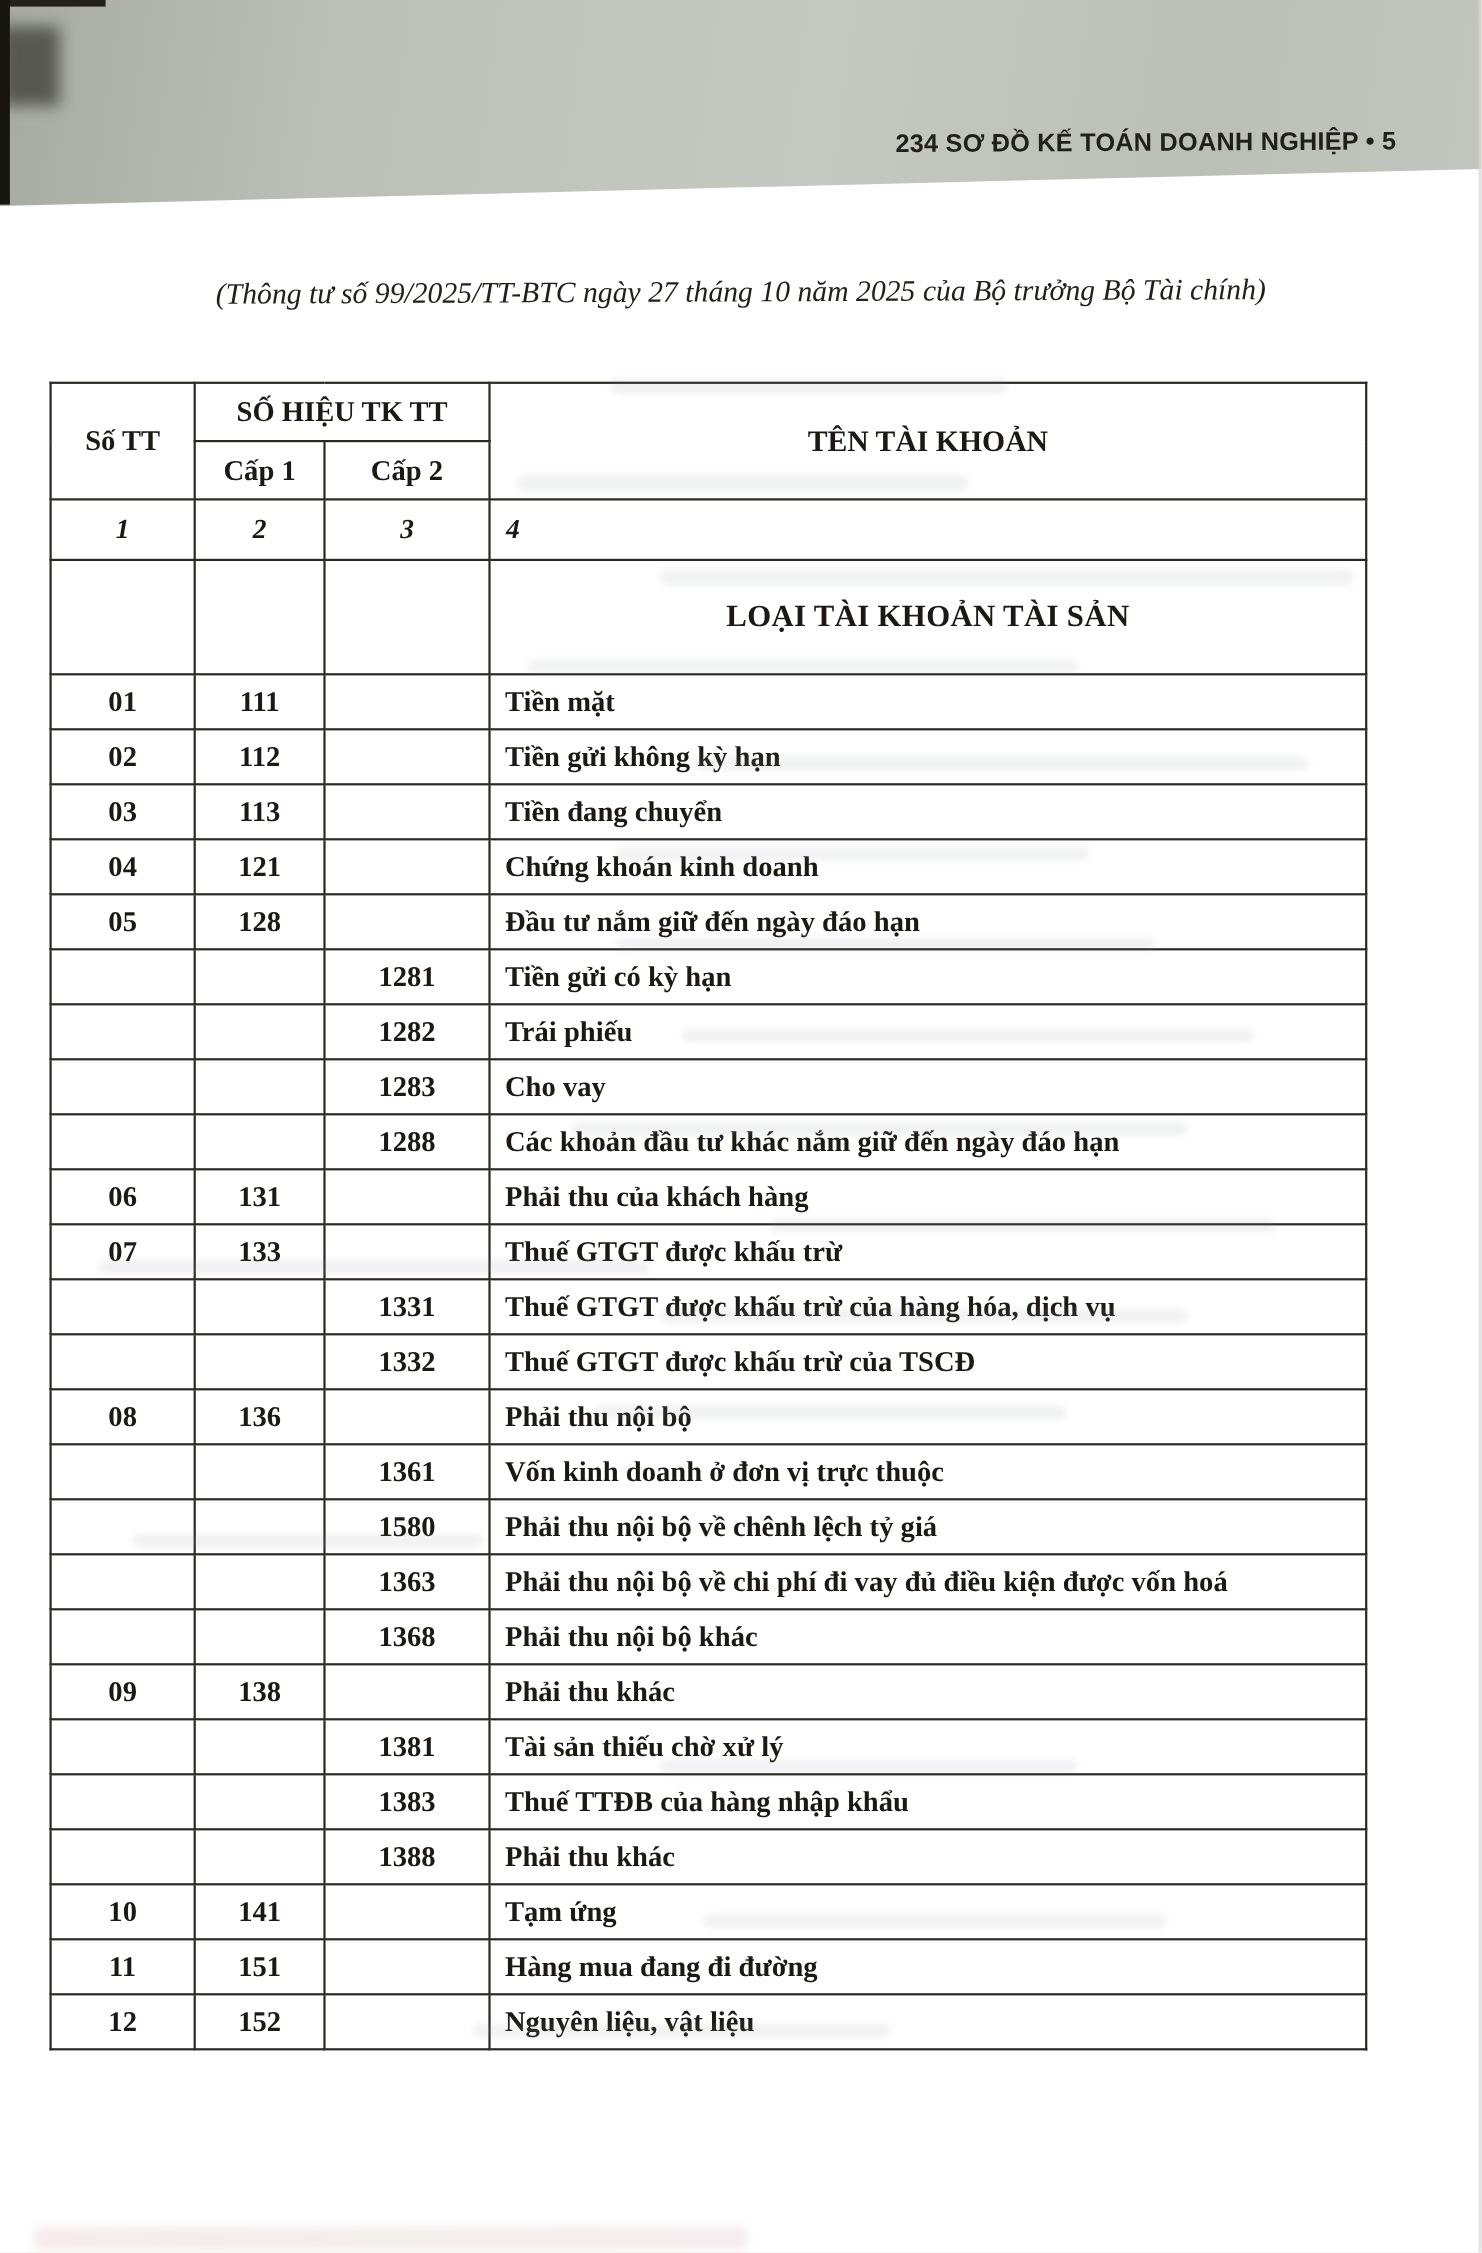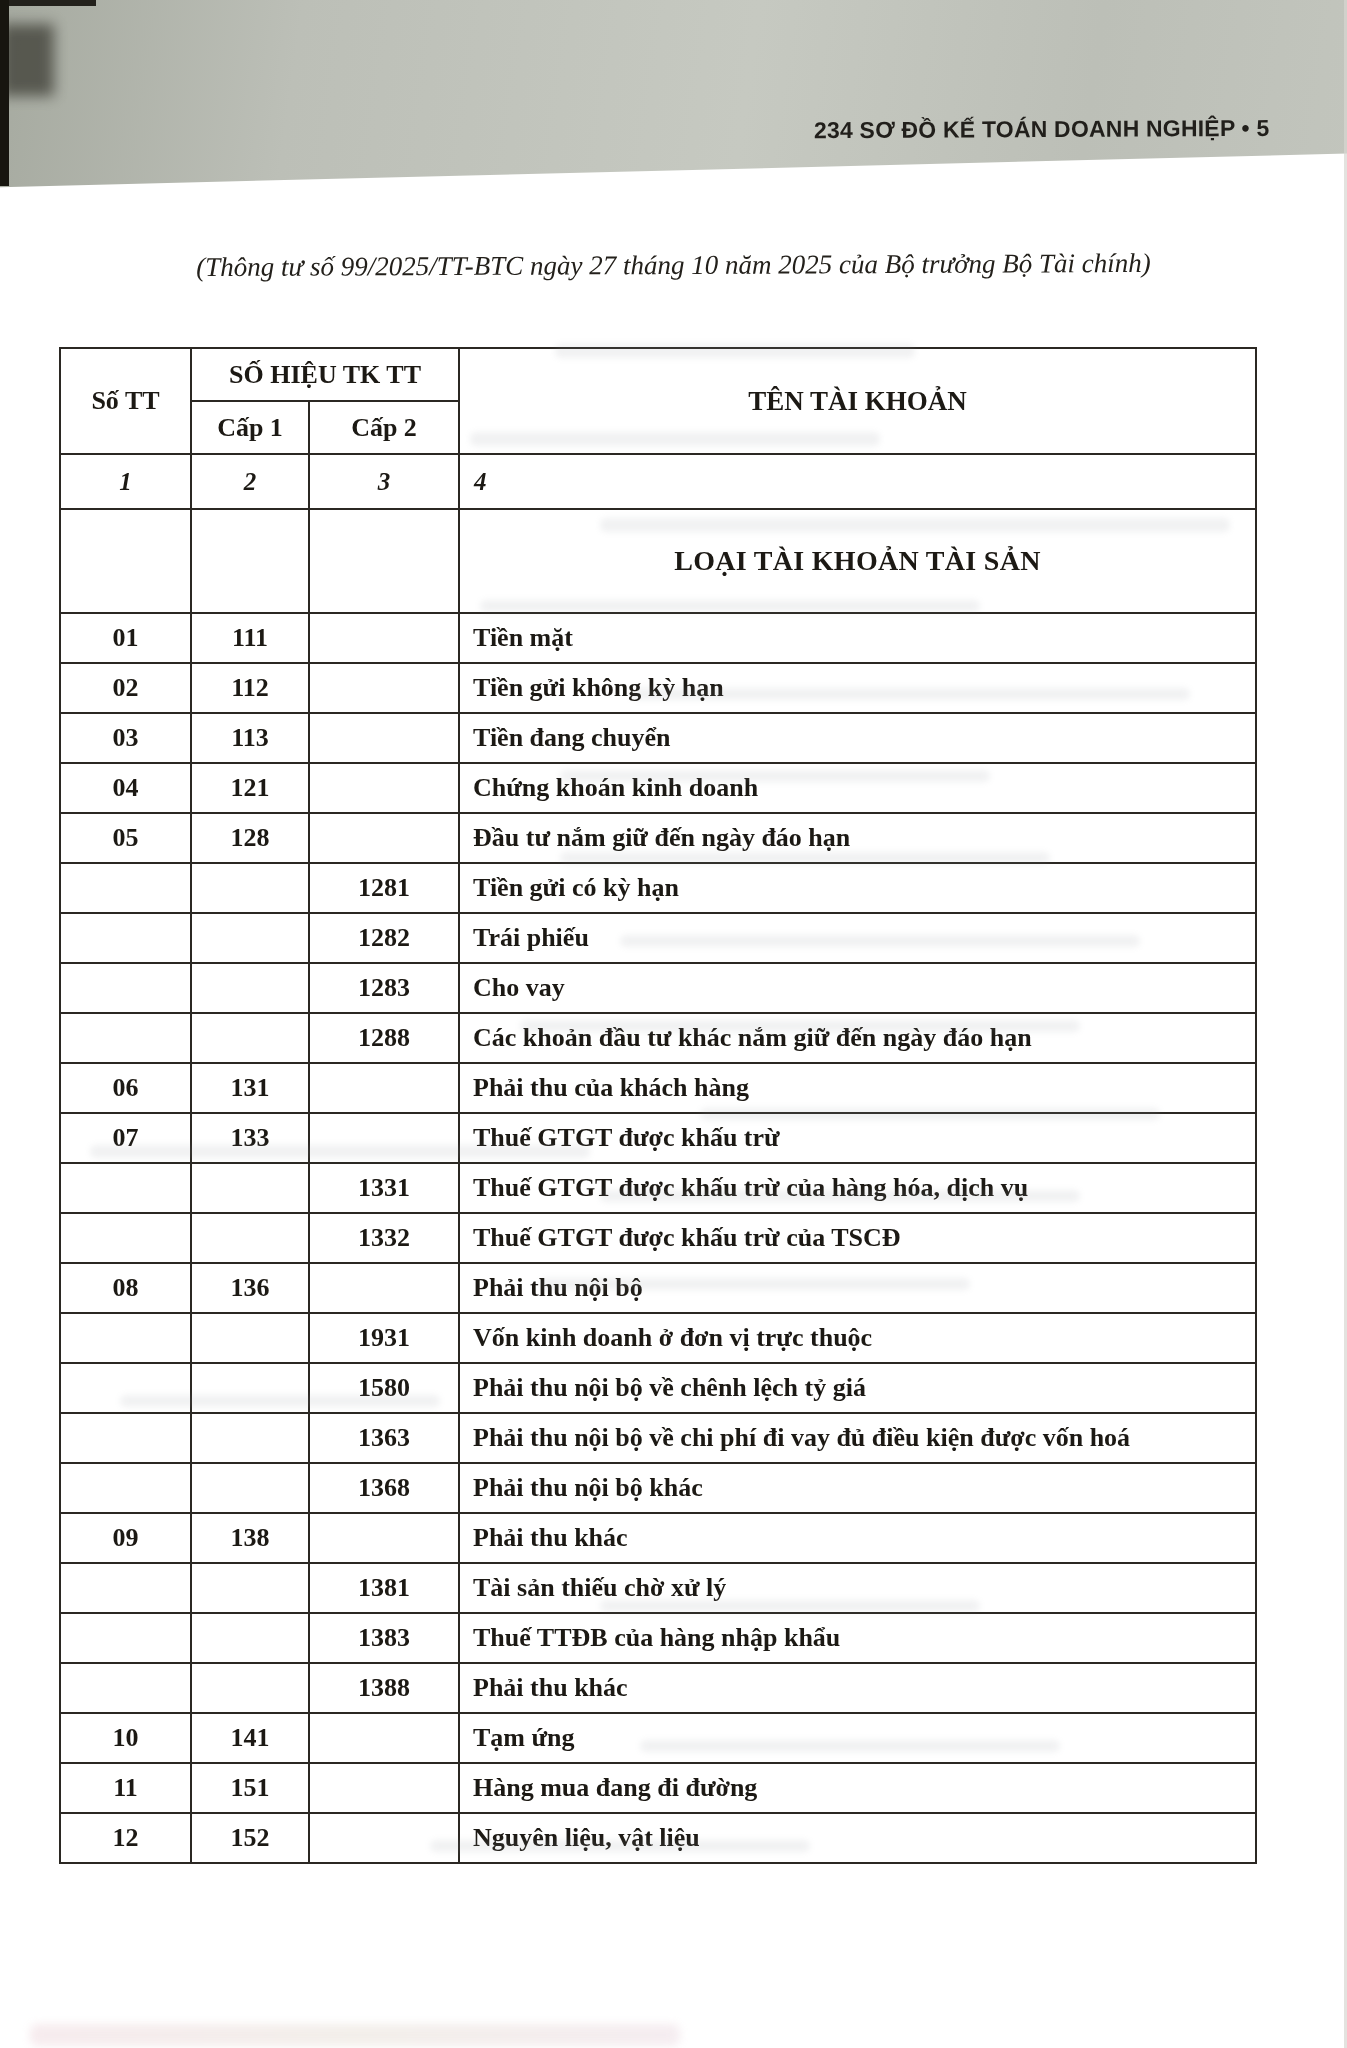--- a/index.html
+++ b/index.html
@@ -38,21 +38,21 @@
     font-weight:700;font-size:36px;letter-spacing:-1px;color:#181611;
   }
   .doc-subtitle{
     position:absolute;top:250px;left:0;width:1347px;
     text-align:center;
     font-style:italic;font-size:27px;color:#23201b;
     transform:rotate(-.25deg);
   }
   
   table.coa{
-    position:absolute;left:59px;top:347px;
+    position:absolute;left:45px;top:347px;
     width:1196px;table-layout:fixed;
     border-collapse:collapse;
     font-size:26px;color:#1c1914;
   }
   .coa col.c1{width:131px}.coa col.c2{width:118px}.coa col.c3{width:150px}.coa col.c4{width:797px}
   .coa th,.coa td{
     border:2.5px solid #2b2823;
     padding:0 4px;vertical-align:middle;text-align:center;
     overflow:hidden;white-space:nowrap;
   }
@@ -193,21 +193,21 @@
         </tr>
         <tr class="data-row lvl1">
           <td class="c-stt">08</td>
           <td class="c-cap1">136</td>
           <td class="c-cap2"></td>
           <td class="c-name">Phải thu nội bộ</td>
         </tr>
         <tr class="data-row lvl2">
           <td class="c-stt"></td>
           <td class="c-cap1"></td>
-          <td class="c-cap2">1931</td>
+          <td class="c-cap2">1361</td>
           <td class="c-name">Vốn kinh doanh ở đơn vị trực thuộc</td>
         </tr>
         <tr class="data-row lvl2">
           <td class="c-stt"></td>
           <td class="c-cap1"></td>
           <td class="c-cap2">1580</td>
           <td class="c-name">Phải thu nội bộ về chênh lệch tỷ giá</td>
         </tr>
         <tr class="data-row lvl2">
           <td class="c-stt"></td>

